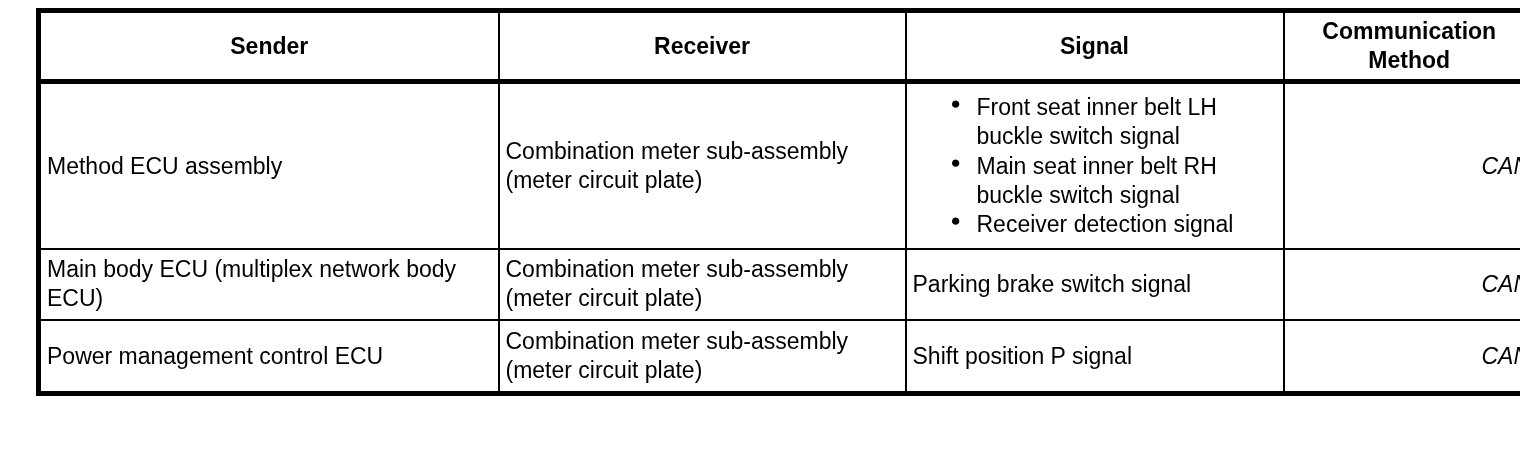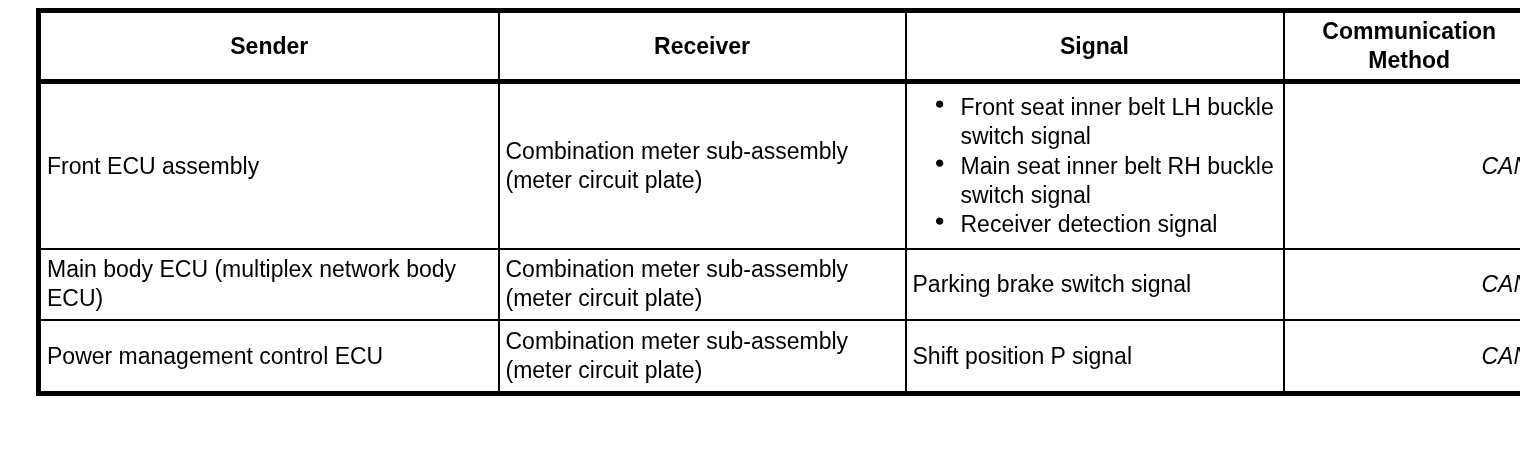--- a/index.html
+++ b/index.html
@@ -50,21 +50,21 @@
     padding: 3px 4px;
     font-style: italic;
   }
   tr.header-row   { height: 68px; }
   tr.row-1        { height: 167px; }
   tr.row-2        { height: 71px; }
   tr.row-3        { height: 74px; }
   tr.row-4        { height: 69px; }
 
   td.signal-cell-bullets {
-    padding-left: 2px;
+    padding-left: 18px;
     padding-right: 4px;
   }
   ul.signal-list {
     margin: 0;
     padding: 0 0 0 52px;
     list-style: none;
   }
   ul.signal-list li {
     position: relative;
     margin: 0;
@@ -90,21 +90,21 @@
   <thead>
     <tr class="header-row">
       <th>Sender</th>
       <th>Receiver</th>
       <th>Signal</th>
       <th>Communication Method</th>
     </tr>
   </thead>
   <tbody>
     <tr class="row-1">
-      <td>Front ECU assembly</td>
+      <td>Method ECU assembly</td>
       <td>Combination meter sub-assembly (meter circuit plate)</td>
       <td class="signal-cell-bullets">
         <ul class="signal-list">
           <li>Front seat inner belt LH buckle switch signal</li>
           <li>Main seat inner belt RH buckle switch signal</li>
           <li>Receiver detection signal</li>
         </ul>
       </td>
       <td class="center">CAN</td>
     </tr>

